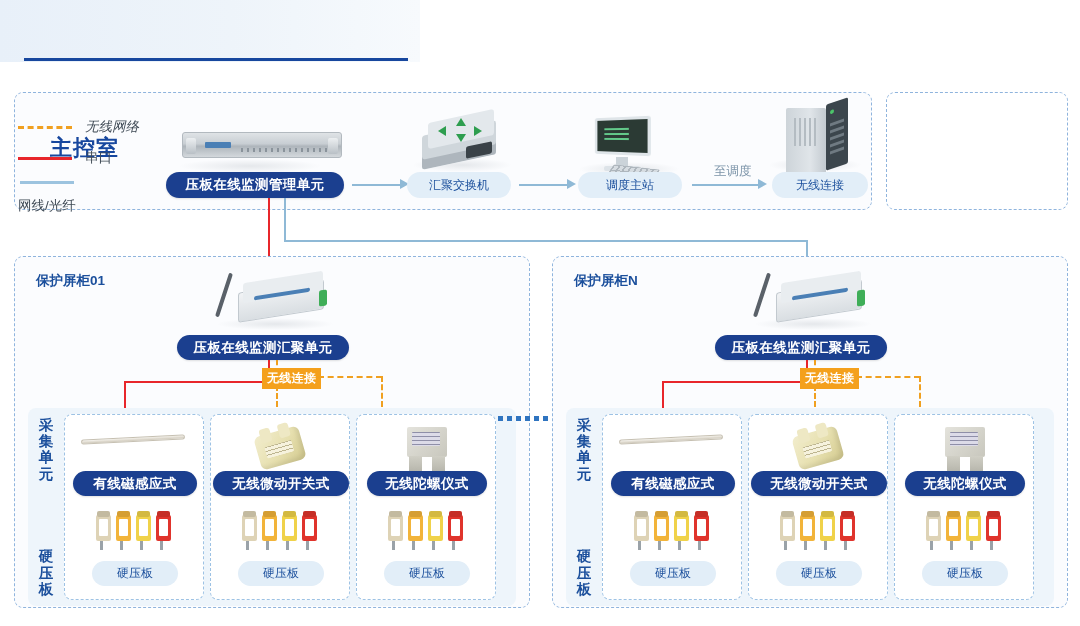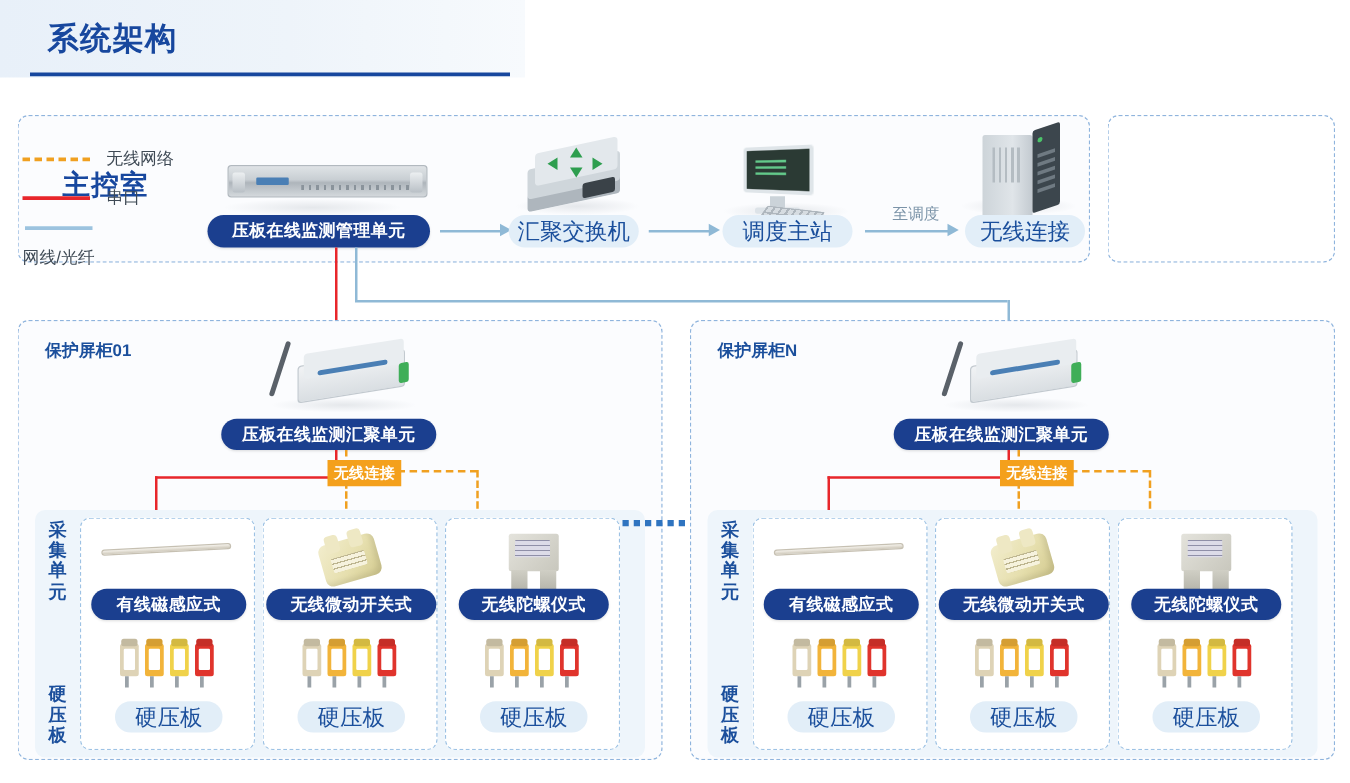--- a/index.html
+++ b/index.html
@@ -108,21 +108,21 @@
     display: flex; align-items: center; justify-content: center;
     white-space: nowrap;
     box-shadow: 0 1px 2px rgba(0,0,0,0.12);
     letter-spacing: 0.4px;
   }
   .pill-light {
     position: absolute;
     background: #e2eef8;
     color: #1b4f9c;
     border-radius: 13px;
-    font-size: 18px;
+    font-size: 12px;
     display: flex; align-items: center; justify-content: center;
     white-space: nowrap;
   }
   .pill-orange {
     position: absolute;
     background: #f4a01c;
     color: #ffffff;
     font-size: 12px;
     font-weight: bold;
     padding: 2px 5px;
@@ -354,21 +354,20 @@
     position: absolute;
     background: radial-gradient(ellipse at center, rgba(140,150,160,0.20) 0%, rgba(140,150,160,0) 70%);
     border-radius: 50%;
   }
 </style>
 </head>
 <body>
 
 <div class="header"></div>
 <div class="header-inner">
-  <span class="header-cn">系统架构</span>
 </div>
 <div class="header-rule"></div>
 
 <div class="panel" id="top-room"></div>
 
 <div class="room-title" style="left:50px; top:133px;">主控室</div>
 
 <div class="shadow-ell" style="left:178px; top:159px; width:144px; height:14px;"></div>
 <div class="dev rack" style="left:182px; top:132px;">
   <div class="rack-badge"></div>
@@ -419,21 +418,21 @@
     <i style="top:20px;"></i>
       <i style="top:27px;"></i>
       <i style="top:34px;"></i>
     <i style="top:41px;"></i>
       <i style="top:48px;"></i>
   </div>
 </div>
 <div class="pill-light" style="left:772px; top:172px; width:96px; height:26px;">无线连接</div>
 
 <div class="panel" id="legend-box"></div>
-<div class="legend-row" style="top:118px;">
+<div class="legend-row" style="top:118px;font-style:italic;">
   <span class="legend-swatch sw-wireless"></span>
   <span>无线网络</span>
 </div>
 <div class="legend-row" style="top:149px;">
   <span class="legend-swatch sw-serial"></span>
   <span>串口</span>
 </div>
 <div class="legend-row" style="top:181px;flex-direction:column;">
   <span class="legend-swatch sw-net"></span>
   <span>网线/光纤</span>

